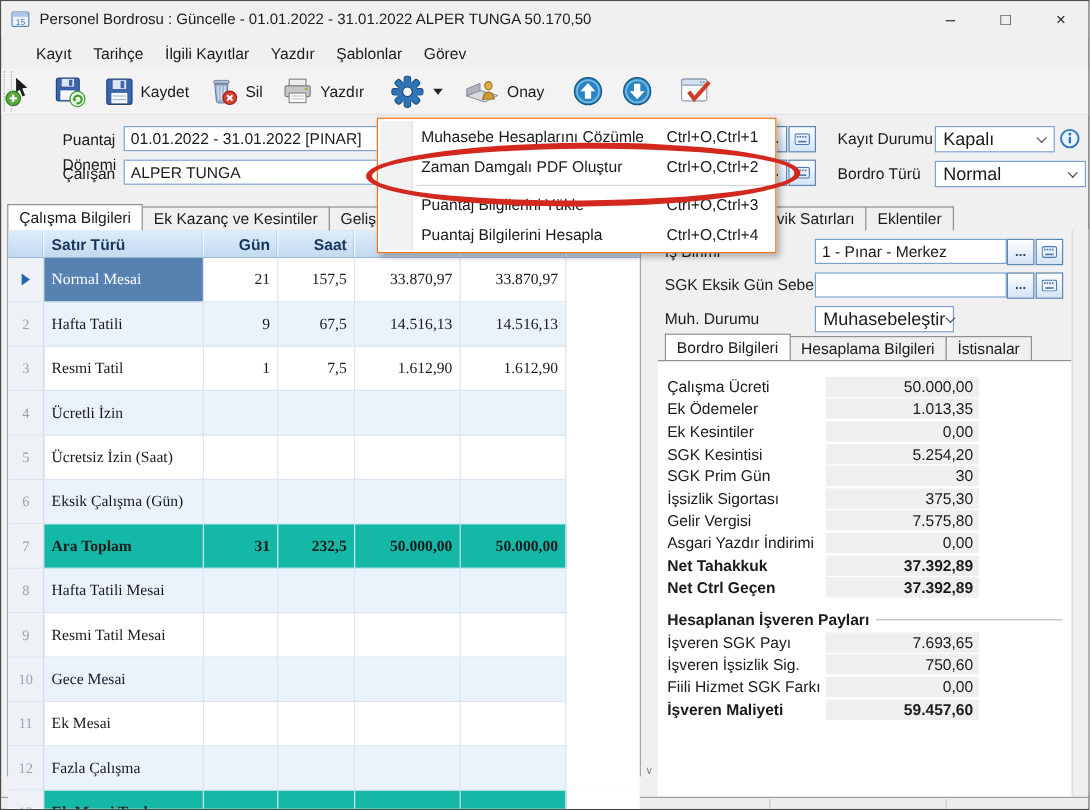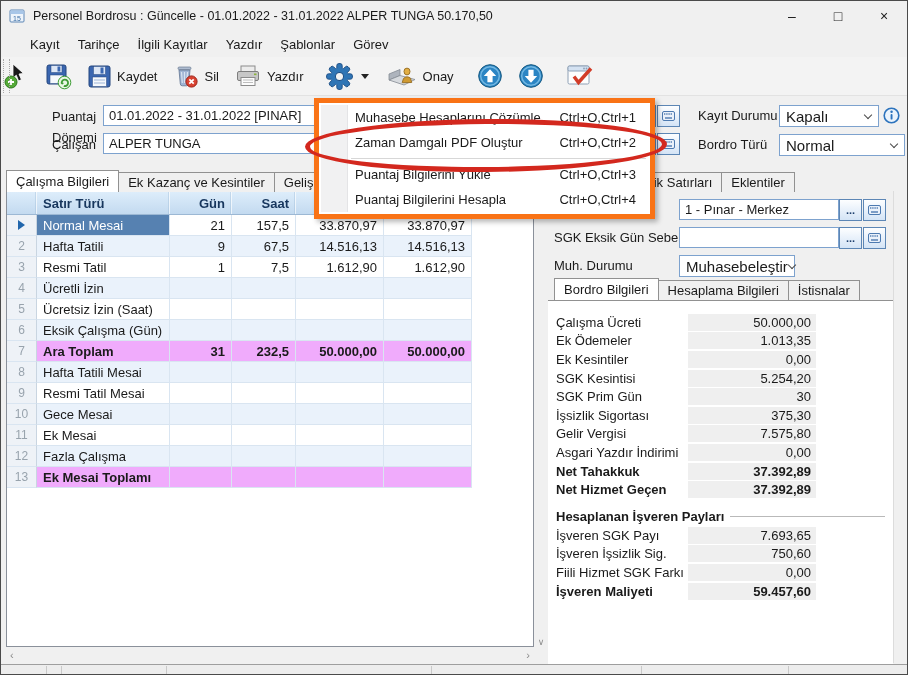--- a/index.html
+++ b/index.html
@@ -42,27 +42,27 @@
     border:1px solid #919191;border-bottom:none;margin-right:-1px;font-size:13px;}
   .tab.active{background:#fff;height:21px;position:relative;z-index:6;}
   
   .panel-left{position:absolute;left:5px;top:190px;width:528px;height:456px;background:#fff;
     border:1px solid #8a909a;box-sizing:border-box;z-index:4;}
   .gridhead{display:grid;grid-template-columns:30px 133px 62px 64px 88px 88px;height:22px;
     background:linear-gradient(#ddedfb,#c3daf0);border-bottom:1px solid #9cb8d4;}
   .gh{display:flex;align-items:center;font-weight:bold;color:#17365d;padding:0 6px;
     border-right:1px solid rgba(255,255,255,.65);box-shadow:inset -1px 0 0 rgba(150,180,210,.35);}
   .gh.r{justify-content:flex-end;}
-  .grow{display:grid;grid-template-columns:30px 133px 62px 64px 88px 88px;height:21px;background:#fff;}
+  .grow{display:grid;grid-template-columns:30px 133px 62px 64px 88px 88px;height:37px;background:#fff;font-family:Liberation Serif, serif;}
   .grow .c{display:flex;align-items:center;padding:0 6px;border-right:1px solid #d9e5f1;
     border-bottom:1px solid #d9e5f1;overflow:hidden;white-space:nowrap;}
   .grow .num{justify-content:center;background:#eef2f7;color:#98a3ad;font-size:12px;border-right:1px solid #c9d5e1;}
   .grow .r{justify-content:flex-end;}
   .grow.alt .c:not(.num){background:#eaf2fb;}
-  .grow.total .c:not(.num){background:#f0abfc;font-weight:bold;}
+  .grow.total .c:not(.num){background:#14b8a6;font-weight:bold;}
   .grow .sel-cell{background:#5681b1 !important;color:#fff;}
   .rowarrow{width:0;height:0;border-top:5px solid transparent;border-bottom:5px solid transparent;border-left:7px solid #2166ac;}
   
   .vscroll{position:absolute;left:533px;top:190px;width:14px;height:456px;background:#f0f0f0;z-index:3;
     display:flex;flex-direction:column;justify-content:space-between;align-items:center;color:#8b8b8b;font-size:9px;}
   .hscroll{position:absolute;left:5px;top:647px;width:528px;height:14px;background:#f0f0f0;z-index:3;
     display:flex;justify-content:space-between;align-items:center;color:#8b8b8b;font-size:11px;padding:0 4px;box-sizing:border-box;}
   .vscroll-r{position:absolute;left:892px;top:190px;width:14px;height:472px;background:#f0f0f0;border-left:1px solid #dcdcdc;z-index:2;}
   .bottomstrip{position:absolute;left:0;right:0;top:663px;height:10px;background:#ededed;border-top:1px solid #9e9e9e;}
   .tick{position:absolute;top:1px;bottom:1px;width:1px;background:#c9c9c9;}
@@ -73,21 +73,21 @@
     padding:0 5px;line-height:19px;white-space:nowrap;}
   .dtabs{position:absolute;left:6px;top:88px;}
   .tabpage{position:absolute;left:0;top:109px;width:345px;height:364px;background:#fff;border-top:1px solid #919191;}
   .vrow{display:flex;align-items:center;height:18.6px;}
   .vrow .vl{width:132px;padding-left:8px;white-space:nowrap;overflow:hidden;}
   .vrow .vb{width:118px;background:#efefef;text-align:right;padding:1px 5px;height:15px;line-height:15px;}
   .vrow.bold .vl,.vrow.bold .vb{font-weight:bold;}
   .grouphead{display:flex;align-items:center;margin:10px 8px 2px 8px;font-weight:bold;white-space:nowrap;}
   .grouphead:after{content:"";flex:1;height:1px;background:#b9b9b9;margin-left:6px;}
   
-  .menu{position:absolute;left:313px;top:97px;width:327px;background:#fff;border:5px solid #f97316;
+  .menu{position:absolute;left:313px;top:97px;width:327px;background:#fff;border:1px solid #f97316;
     box-shadow:3px 3px 5px rgba(0,0,0,.28);padding:2px;z-index:50;}
   .menu .gutter{position:absolute;left:2px;top:2px;bottom:2px;width:26px;background:#f1f1f2;border-right:1px solid #e4e4e6;}
   .mi{position:relative;height:25px;display:flex;align-items:center;padding-left:34px;padding-right:12px;}
   .mi .sc{margin-left:auto;}
   .msep{border-top:1px solid #d7d7d7;margin:3px 2px 3px 30px;}
   .annotation{position:absolute;left:304px;top:118px;width:352px;height:43px;border:5px solid #d3281e;
     border-radius:50%;z-index:60;pointer-events:none;transform:rotate(-0.4deg);}
   svg{display:block;}
 </style>
 </head>
@@ -516,21 +516,21 @@
           </div>
           <div class="vrow">
             <div class="vl">Asgari Yazdır İndirimi</div>
             <div class="vb">0,00</div>
           </div>
           <div class="vrow bold">
             <div class="vl">Net Tahakkuk</div>
             <div class="vb">37.392,89</div>
           </div>
           <div class="vrow bold">
-            <div class="vl">Net Hizmet Geçen</div>
+            <div class="vl">Net Ctrl Geçen</div>
             <div class="vb">37.392,89</div>
           </div>
         </div>
       <div class="grouphead">Hesaplanan İşveren Payları</div>
       <div id="employerrows">
           <div class="vrow">
             <div class="vl">İşveren SGK Payı</div>
             <div class="vb">7.693,65</div>
           </div>
           <div class="vrow">

